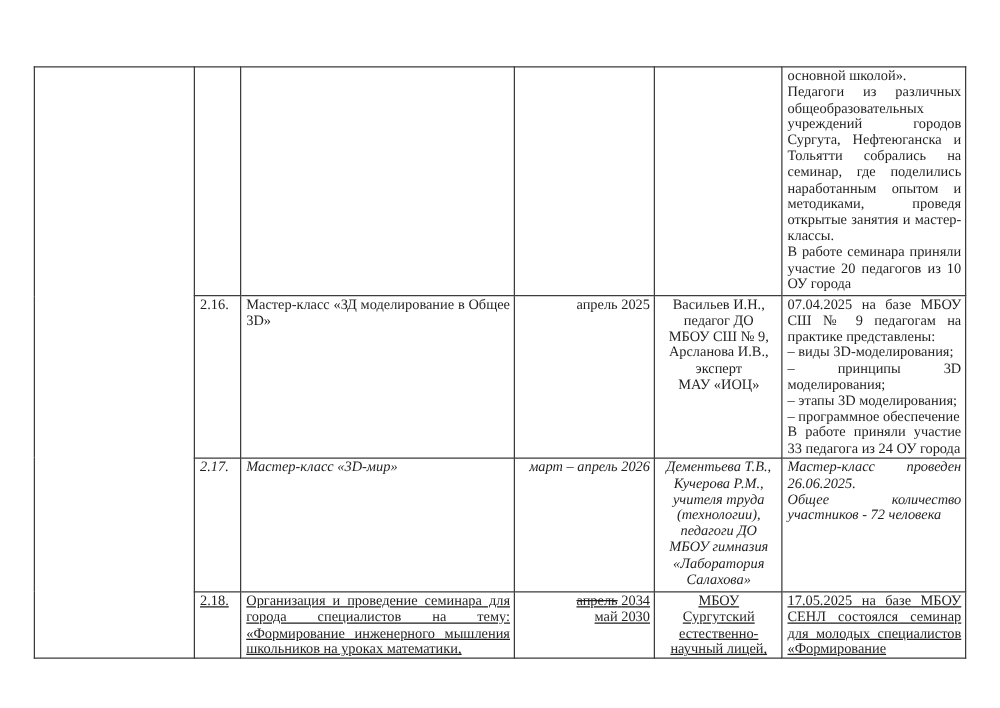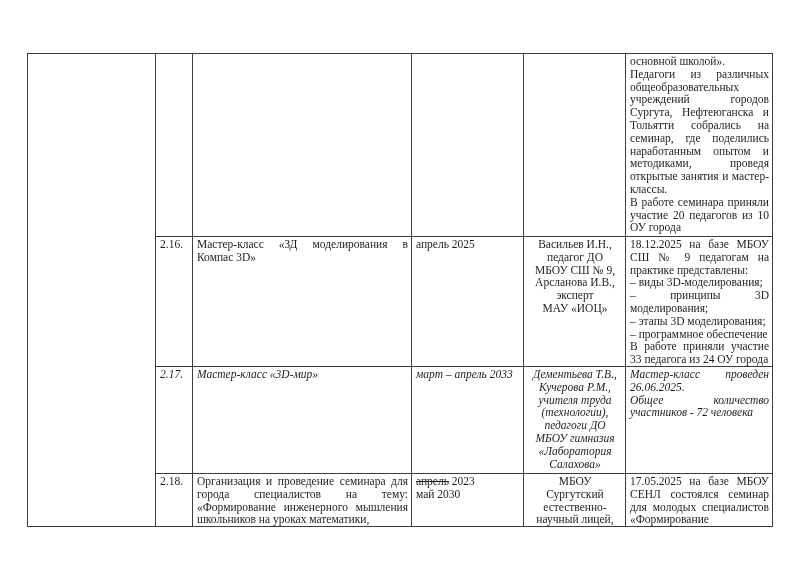--- a/index.html
+++ b/index.html
@@ -31,21 +31,21 @@
   }
   table.doc-table td {
     border: 1px solid #3d3d3d;
     vertical-align: top;
     padding: 1px 3px 0 4px;
     overflow: hidden;
     word-wrap: break-word;
   }
   td.num-cell   { text-align: left; padding-left: 3px; }
   td.desc-cell  { text-align: justify; white-space: pre-line; }
-  td.date-cell  { text-align: left; margin-top: 24px; }
+  td.date-cell  { text-align: right; margin-top: 24px; }
   td.resp-cell  { text-align: center; white-space: pre-line; }
   td.result-cell{ text-align: justify; white-space: pre-line; }
   .strike { text-decoration: line-through; }
 </style>
 </head>
 <body>
 
 <div class="page">
   <table class="doc-table">
     <colgroup>
@@ -64,57 +64,57 @@
       <td class="desc-cell"></td>
       <td class="date-cell"></td>
       <td class="resp-cell"></td>
       <td class="result-cell">основной школой».
 Педагоги из различных общеобразовательных учреждений городов Сургута, Нефтеюганска и Тольятти собрались на семинар, где поделились наработанным опытом и методиками, проведя открытые занятия и мастер-классы.
 В работе семинара приняли участие 20 педагогов из 10 ОУ города</td>
     </tr>
 
     <tr style="height:127px;">
       <td class="num-cell">2.16.</td>
-      <td class="desc-cell">Мастер-класс «ЗД моделирования в Компас 3D»</td>
+      <td class="desc-cell">Мастер-класс «ЗД моделирование в Общее 3D»</td>
       <td class="date-cell">апрель 2025</td>
       <td class="resp-cell">Васильев И.Н.,
 педагог ДО
 МБОУ СШ № 9,
 Арсланова И.В.,
 эксперт
 МАУ «ИОЦ»</td>
-      <td class="result-cell">18.12.2025 на базе МБОУ СШ № 9 педагогам на практике представлены:
+      <td class="result-cell">07.04.2025 на базе МБОУ СШ № 9 педагогам на практике представлены:
 – виды 3D-моделирования;
 – принципы 3D моделирования;
 – этапы 3D моделирования;
 – программное обеспечение
 В работе приняли участие 33 педагога из 24 ОУ города</td>
     </tr>
 
     <tr style="height:107px;font-style:italic;">
       <td class="num-cell">2.17.</td>
       <td class="desc-cell">Мастер-класс «3D-мир»</td>
-      <td class="date-cell">март – апрель 2033</td>
+      <td class="date-cell">март – апрель 2026</td>
       <td class="resp-cell">Дементьева Т.В.,
 Кучерова Р.М.,
 учителя труда
 (технологии),
 педагоги ДО
 МБОУ гимназия
 «Лаборатория
 Салахова»</td>
       <td class="result-cell">Мастер-класс проведен 26.06.2025.
 Общее количество участников - 72 человека</td>
     </tr>
 
-    <tr style="height:53px;">
+    <tr style="height:53px;text-decoration:underline;">
       <td class="num-cell">2.18.</td>
       <td class="desc-cell">Организация и проведение семинара для города специалистов на тему: «Формирование инженерного мышления школьников на уроках математики,</td>
       <td class="date-cell">
-        <div><span class="strike">апрель</span> <span>2023</span></div>
+        <div><span class="strike">апрель</span> <span>2034</span></div>
         <div>май 2030</div>
       </td>
       <td class="resp-cell">МБОУ
 Сургутский
 естественно-
 научный лицей,</td>
       <td class="result-cell">17.05.2025 на базе МБОУ СЕНЛ состоялся семинар для молодых специалистов «Формирование</td>
     </tr>
   </tbody>
     </table>

